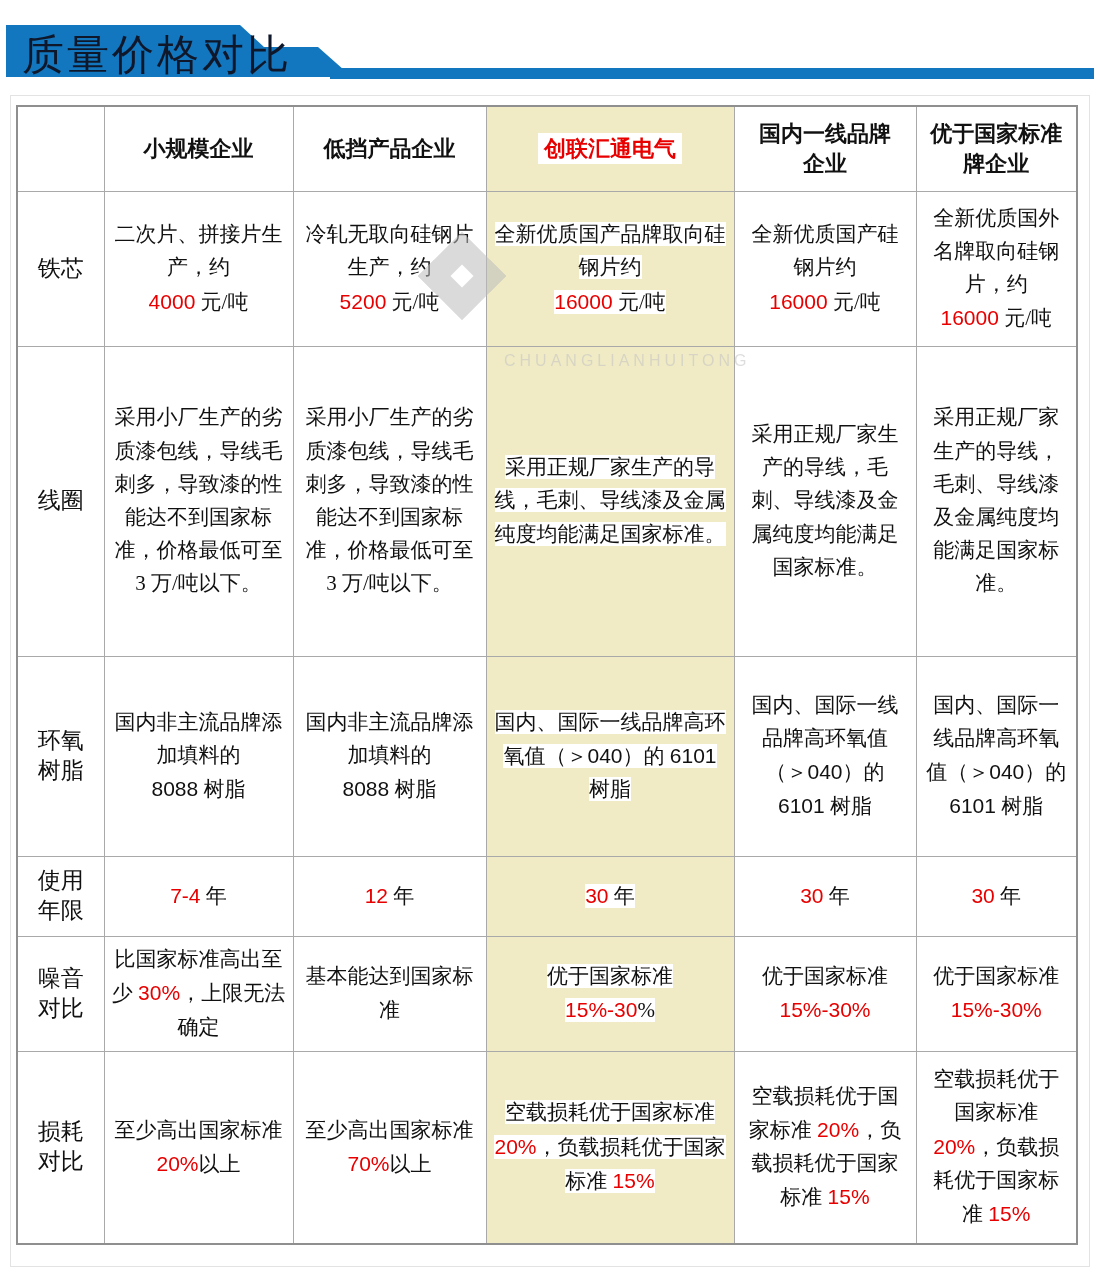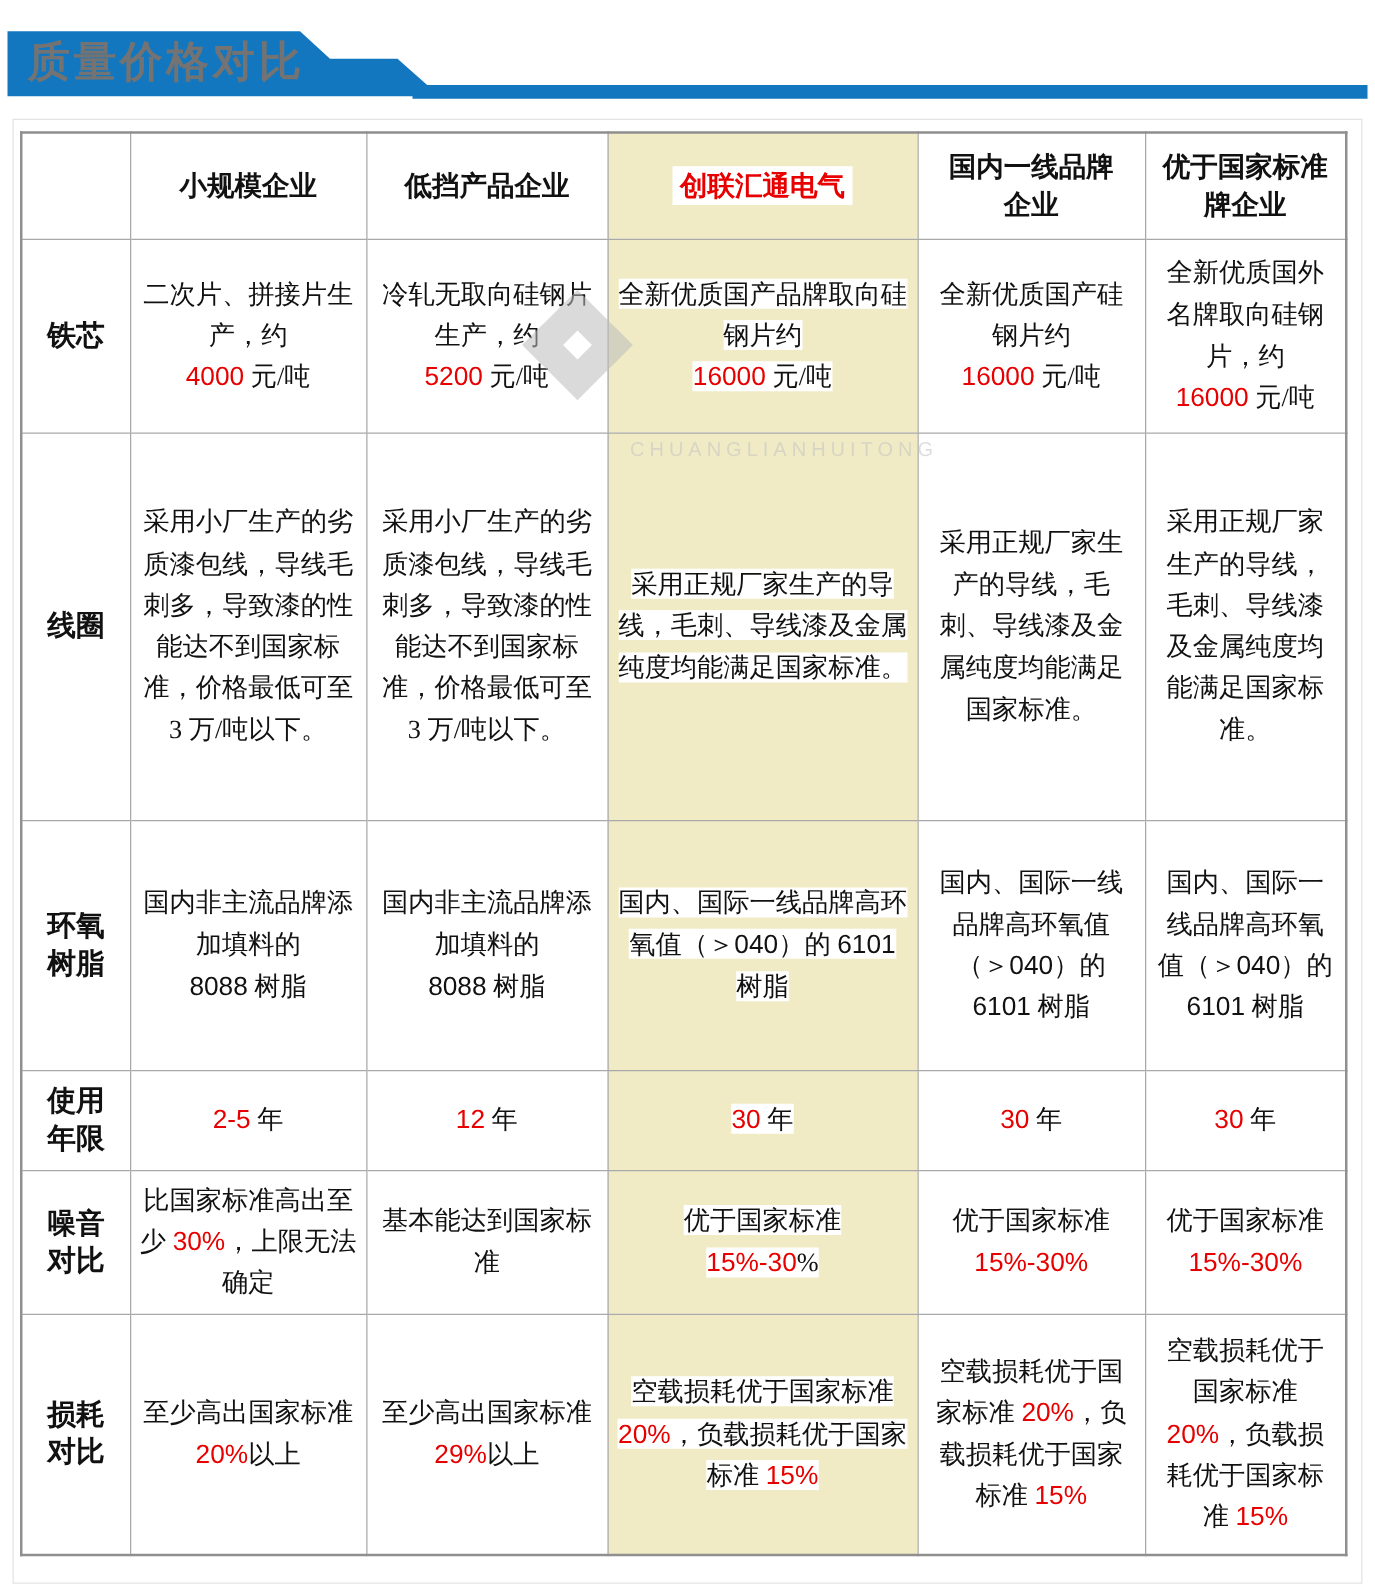--- a/index.html
+++ b/index.html
@@ -4,22 +4,22 @@
 <style>
   html,body{margin:0;padding:0;}
   body{
     width:1100px;height:1272px;position:relative;background:#ffffff;
     font-family:"Liberation Serif", serif;overflow:hidden;
   }
   
   .banner{position:absolute;left:0;top:0;width:1100px;height:92px;}
   .banner svg{position:absolute;left:0;top:0;}
   .banner-title{
-    position:absolute;left:22px;top:27px;font-size:34px;font-weight:bold;
-    color:#737373;letter-spacing:3px;font-family:"Liberation Sans",sans-serif;
+    position:absolute;left:22px;top:27px;font-size:42px;font-weight:normal;
+    color:#0f172a;letter-spacing:3px;font-family:"Liberation Sans",sans-serif;
   }
   .banner-subtitle{
     position:absolute;left:237px;top:48px;font-size:17px;color:#ffffff;
     font-family:"Liberation Sans",sans-serif;
     margin-top:32px;
   }
   
   .panel{
     position:absolute;left:10px;top:95px;width:1078px;height:1170px;
     background:#ffffff;border:1px solid #e3e3e3;
@@ -29,21 +29,21 @@
     position:absolute;left:16px;top:105px;width:1060px;
     border-collapse:collapse;table-layout:fixed;
     border:2px solid #8f8f8f;
   }
   table.cmp th, table.cmp td{
     border:1px solid #a9a9a9;vertical-align:middle;text-align:center;
     padding:2px 7px;font-size:21px;line-height:1.58;color:#111;
     font-weight:normal;white-space:pre-line;word-break:break-word;
   }
   table.cmp thead th{font-weight:bold;font-size:22px;line-height:1.35;}
-  table.cmp th.rowlabel{font-weight:bold;font-size:23px;line-height:1.3;}
+  table.cmp th.rowlabel{font-weight:normal;font-size:23px;line-height:1.3;}
   .hl{background:#f0ebc5;}
   .hl .inner{background:#ffffff;box-decoration-break:clone;}
   thead th.hl .inner{color:#e80000;padding:3px 6px;}
   .red{color:#e80000;font-family:"Liberation Sans",sans-serif;}
   .num{font-family:"Liberation Sans",sans-serif;}
   
   .watermark{
     position:absolute;left:414px;top:226px;width:340px;height:116px;
     opacity:.55;pointer-events:none;z-index:6;
   }
@@ -121,42 +121,42 @@
 </span><span class="num">8088</span><span> 树脂</span></span></td>
         <td><span class="inner"><span>国内非主流品牌添加填料的
 </span><span class="num">8088</span><span> 树脂</span></span></td>
         <td class="hl"><span class="inner"><span>国内、国际一线品牌高环氧值（＞</span><span class="num">040</span><span>）的 </span><span class="num">6101</span><span> 树脂</span></span></td>
         <td><span class="inner"><span>国内、国际一线品牌高环氧值（＞</span><span class="num">040</span><span>）的 </span><span class="num">6101</span><span> 树脂</span></span></td>
         <td><span class="inner"><span>国内、国际一线品牌高环氧值（＞</span><span class="num">040</span><span>）的 </span><span class="num">6101</span><span> 树脂</span></span></td>
       </tr>
       <tr style="height: 80px;">
         <th class="rowlabel">使用
 年限</th>
-        <td><span class="inner"><span class="red">2-5</span><span> 年</span></span></td>
+        <td><span class="inner"><span class="red">7-4</span><span> 年</span></span></td>
         <td><span class="inner"><span class="red">12</span><span> 年</span></span></td>
         <td class="hl"><span class="inner"><span class="red">30</span><span> 年</span></span></td>
         <td><span class="inner"><span class="red">30</span><span> 年</span></span></td>
         <td><span class="inner"><span class="red">30</span><span> 年</span></span></td>
       </tr>
       <tr style="height: 115px;">
         <th class="rowlabel">噪音
 对比</th>
         <td><span class="inner"><span>比国家标准高出至少 </span><span class="red">30%</span><span>，上限无法确定</span></span></td>
         <td><span class="inner"><span>基本能达到国家标准</span></span></td>
         <td class="hl"><span class="inner"><span>优于国家标准
 </span><span class="red">15%-30</span><span>%</span></span></td>
         <td><span class="inner"><span>优于国家标准
 </span><span class="red">15%-30%</span></span></td>
         <td><span class="inner"><span>优于国家标准 </span><span class="red">15%-30%</span></span></td>
       </tr>
       <tr style="height: 193px;">
         <th class="rowlabel">损耗
 对比</th>
         <td><span class="inner"><span>至少高出国家标准 </span><span class="red">20%</span><span>以上</span></span></td>
-        <td><span class="inner"><span>至少高出国家标准 </span><span class="red">29%</span><span>以上</span></span></td>
+        <td><span class="inner"><span>至少高出国家标准 </span><span class="red">70%</span><span>以上</span></span></td>
         <td class="hl"><span class="inner"><span>空载损耗优于国家标准 </span><span class="red">20%</span><span>，负载损耗优于国家标准 </span><span class="red">15%</span></span></td>
         <td><span class="inner"><span>空载损耗优于国家标准 </span><span class="red">20%</span><span>，负载损耗优于国家标准 </span><span class="red">15%</span></span></td>
         <td><span class="inner"><span>空载损耗优于国家标准 </span><span class="red">20%</span><span>，负载损耗优于国家标准 </span><span class="red">15%</span></span></td>
       </tr>
     </tbody>
 </table>
 
 <div class="watermark">
   <svg class="wm-logo" width="96" height="96" viewBox="0 0 100 100">
     <path d="M50 4 L96 50 L79 67 L50 38 L21 67 L4 50 Z" fill="#bdbdbd"></path>

